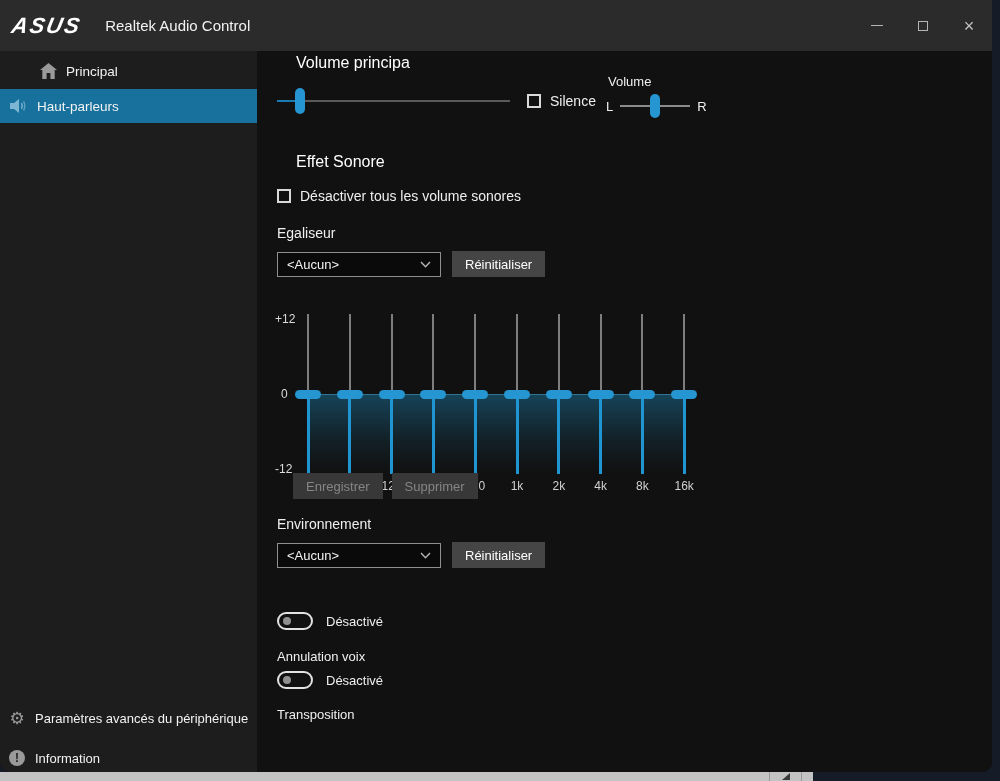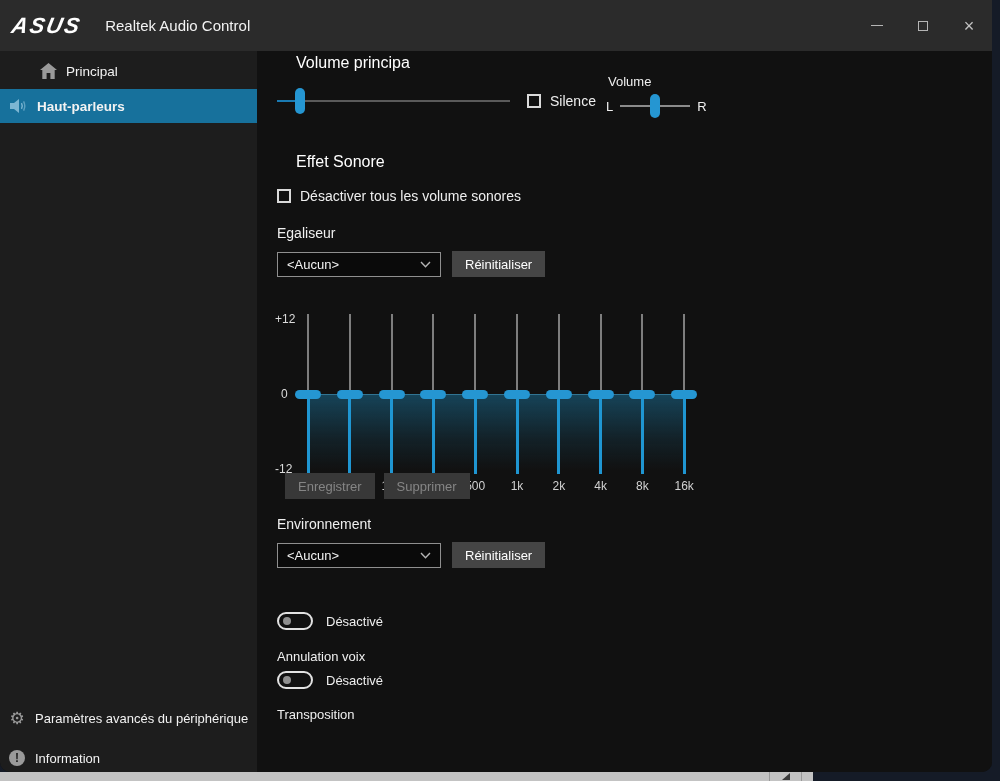--- a/index.html
+++ b/index.html
@@ -37,21 +37,21 @@
 
   
   .sidebar { position:absolute; left:0; top:51px; width:257px; bottom:0; background:#1d1d1d; }
   .nav-item { display:flex; align-items:center; height:36px; padding-left:10px;
     font-size:13.5px; color:#f2f2f2; cursor:pointer; }
   .nav-item .icon { width:18px; height:18px; margin-right:9px; display:flex;
     align-items:center; justify-content:center; flex:0 0 18px; }
   .nav-principal { margin-top:2px;padding-left:39px; }
   .section-label { margin-top:23px; margin-bottom:7px; padding-left:8px;
     font-size:13.5px; color:#9b9b9b; }
-  .nav-selected { background:#17719c; height:34px;font-weight:bold; }
+  .nav-selected { background:#17719c; height:34px; }
   .sidebar-bottom-1 { position:absolute; left:0; right:0; top:649px; }
   .sidebar-bottom-2 { position:absolute; left:0; right:0; top:689px; }
   .nav-item.small-pad { padding-left:8px; font-size:13px; }
   .gear-glyph { font-size:17px; color:#9a9a9a; line-height:1; font-style:normal; }
   .info-circle { width:16px; height:16px; border-radius:50%; background:#9a9a9a;
     color:#1d1d1d; font-size:12px; font-weight:bold; display:flex;
     align-items:center; justify-content:center; }
 
   
   .content { position:absolute; left:257px; top:51px; right:0; bottom:0; background:#111111; }
@@ -286,21 +286,21 @@
           </div>
           <div class="eq-col" style="left:407.2px">
             <span class="eq-track-top" style="top:3px;height:80px"></span>
             <span class="eq-track-bot" style="top:83px;height:80px"></span>
             <span class="eq-handle" style="top:78.5px"></span>
             <span class="eq-freq">16k</span>
           </div>
         </div>
     </div>
 
-    <div class="abs" style="left:28px; top:422px; display:flex;">
+    <div class="abs" style="left:36px; top:422px; display:flex;">
       <button class="btn disabled">Enregistrer</button>
       <button class="btn disabled">Supprimer</button>
     </div>
 
     <div class="abs lbl" style="left:20px; top:465px;">Environnement</div>
     <div class="abs combo-row" style="left:20px; top:491px;">
       <div class="dropdown">
         <span class="val">&lt;Aucun&gt;</span>
         <svg width="11" height="7" viewBox="0 0 11 7">
           <polyline points="1,1 5.5,5.7 10,1" fill="none" stroke="#b5b5b5" stroke-width="1.4"></polyline>

